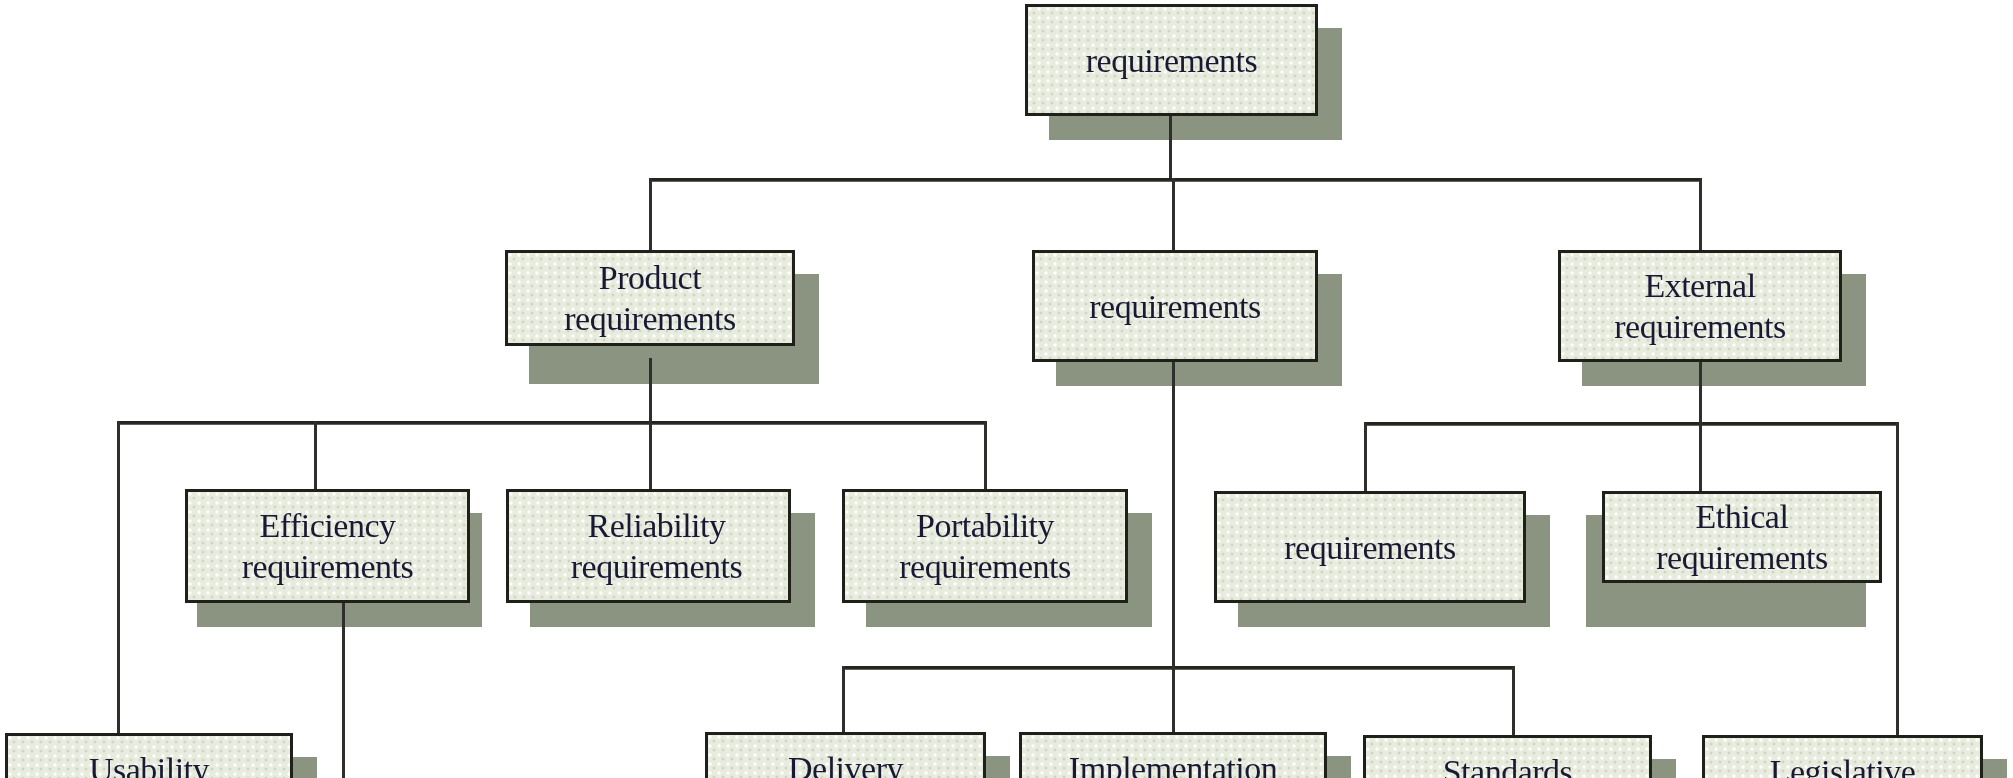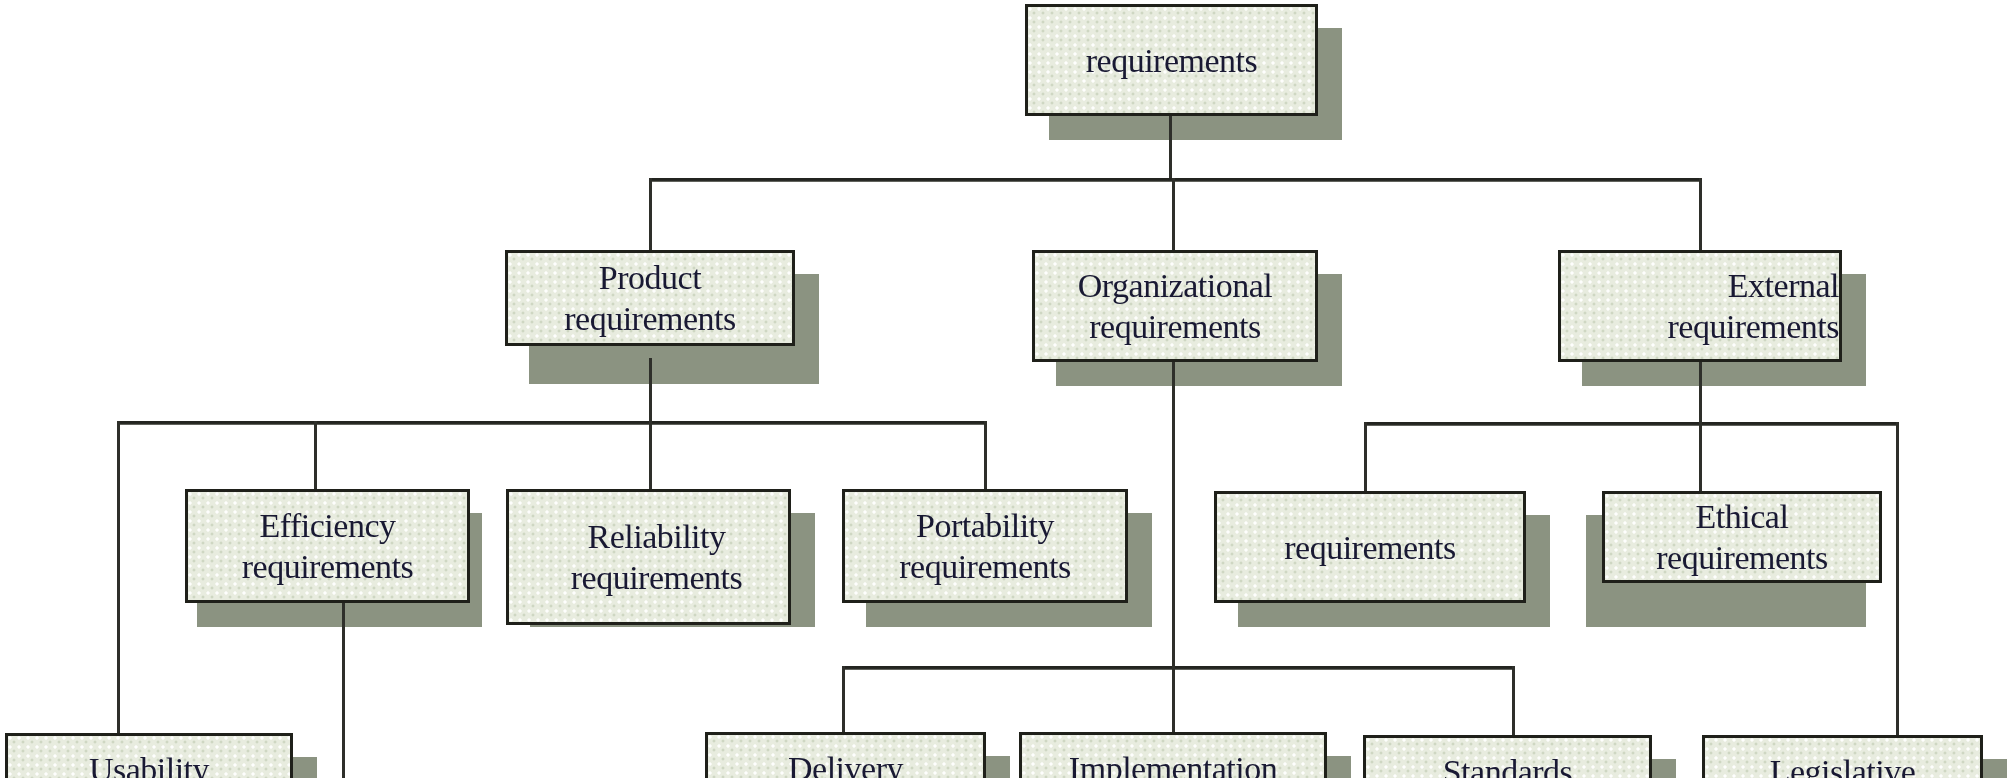--- a/index.html
+++ b/index.html
@@ -94,35 +94,34 @@
   <div class="node" style="left:1025px;top:4px;width:293px;height:112px;">
     <span class="lbl">requirements</span>
   </div>
 
   <div class="node" style="left:505px;top:250px;width:290px;height:96px;">
     <span class="lbl">Product</span>
     <span class="lbl">requirements</span>
   </div>
 
   <div class="node" style="left:1032px;top:250px;width:286px;height:112px;">
-    <span class="lbl">Organizational</span>
     <span class="lbl">requirements</span>
   </div>
 
-  <div class="node" style="left:1558px;top:250px;width:284px;height:112px;align-items:flex-end;">
+  <div class="node" style="left:1558px;top:250px;width:284px;height:112px;">
     <span class="lbl">External</span>
     <span class="lbl">requirements</span>
   </div>
 
   <div class="node" style="left:185px;top:489px;width:285px;height:114px;justify-content:center;">
     <span class="lbl">Efficiency</span>
     <span class="lbl">requirements</span>
   </div>
 
-  <div class="node" style="left:506px;top:489px;width:285px;height:136px;padding-left:16px;">
+  <div class="node" style="left:506px;top:489px;width:285px;height:114px;padding-left:16px;">
     <span class="lbl">Reliability</span>
     <span class="lbl">requirements</span>
   </div>
 
   <div class="node" style="left:842px;top:489px;width:286px;height:114px;">
     <span class="lbl">Portability</span>
     <span class="lbl">requirements</span>
   </div>
 
   <div class="node" style="left:1214px;top:491px;width:312px;height:112px;">

